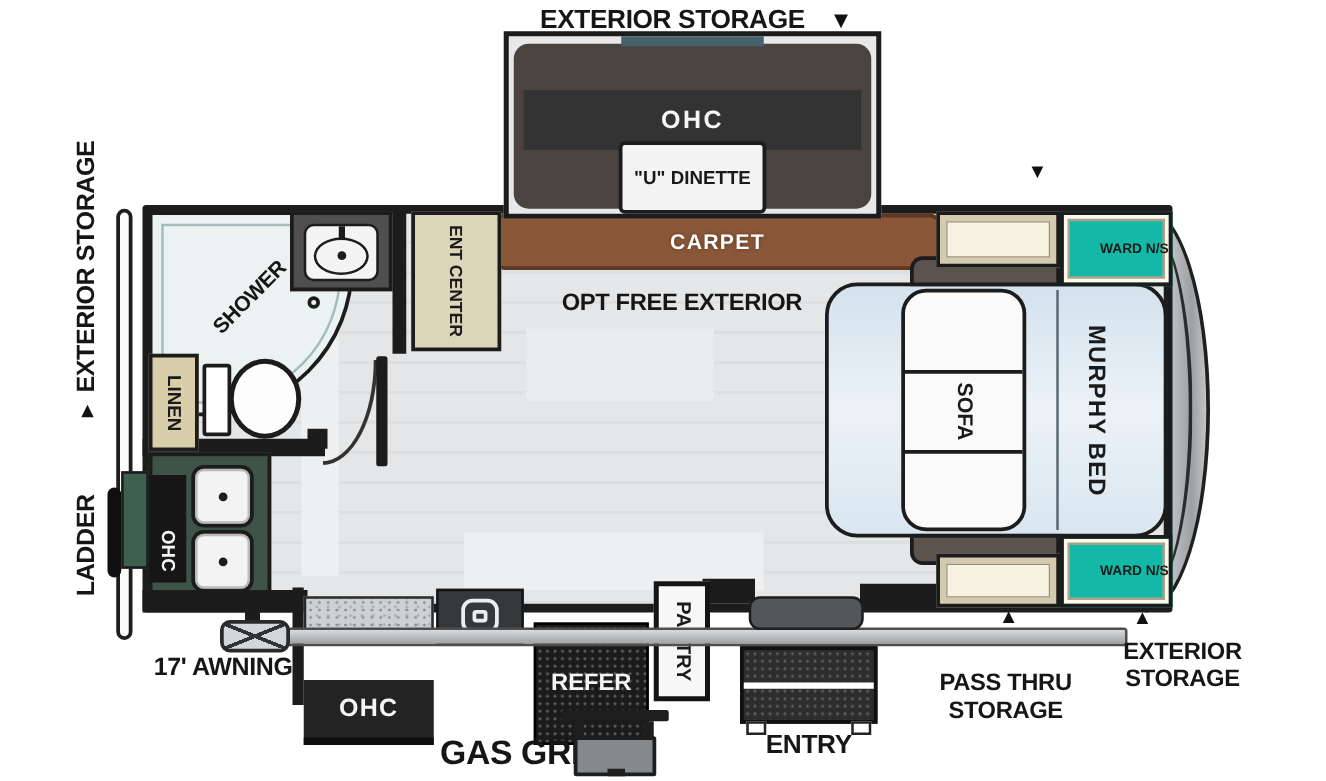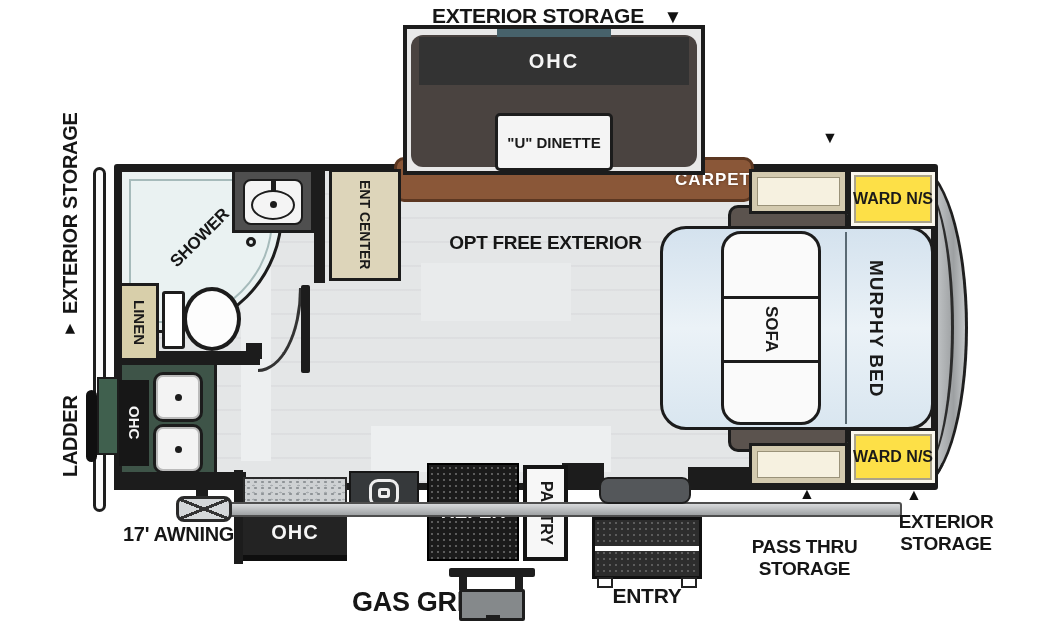--- a/index.html
+++ b/index.html
@@ -6,22 +6,22 @@
   body { background: #fff; font-family: "Liberation Sans", sans-serif; }
   .canvas { position: relative; width: 1061px; height: 625px; background: #fff; overflow: hidden; color: #1a1a1a; }
   .abs { position: absolute; }
   .lbl { font-weight: bold; color: #161616; letter-spacing: -0.3px; white-space: nowrap; }
   .ctr { display: flex; align-items: center; justify-content: center; }
   .vdown { writing-mode: vertical-rl; text-orientation: mixed; }
   .vup { writing-mode: vertical-rl; text-orientation: mixed; transform: rotate(180deg); }
   .wall { background: #1c1c1c; }
   .tanbox { background: #d3caaf; border: 3px solid #1c1c1c; }
   .tanbox .inner { position: absolute; left: 5px; right: 5px; top: 5px; bottom: 5px; background: #f6f1e0; border: 1px solid #9a9279; }
-  .wardbox { background: #fde047; border: 3px solid #1c1c1c; box-shadow: inset 0 0 0 3px #fbf8ee, inset 0 0 0 5px #aaa389; font-weight: bold; font-size: 16px; }
-  .dark-appl { color: #f5f5f5; font-weight: bold; }
+  .wardbox { background: #14b8a6; border: 3px solid #1c1c1c; box-shadow: inset 0 0 0 3px #fbf8ee, inset 0 0 0 5px #aaa389; font-weight: bold; font-size: 11px; justify-content: flex-end; }
+  .dark-appl { color: #f5f5f5; font-weight: bold; margin-top: 35px; }
   .speckle { background-color: #ced1d3;
      background-image: radial-gradient(#8f9497 1.1px, transparent 1.5px), radial-gradient(#a8adb0 1px, transparent 1.4px);
      background-size: 7px 6px, 9px 7px; background-position: 0 0, 4px 3px; }
   .dots { background-image: radial-gradient(#5c5c5c 1px, transparent 1.4px); background-size: 6px 6px; }
   .floor { background: repeating-linear-gradient(180deg, #e4e6e7 0px, #e4e6e7 22px, #dcdee0 22px, #dedfe1 24px); }
   .arrow { font-size: 16px; color: #111; line-height: 1; }
 </style>
 </head>
 <body>
 
@@ -43,21 +43,21 @@
 
   <div class="abs" style="left:916px; top:165px; width:52px; height:325px; border:3px solid #1f1f1f; border-radius:0 100% 100% 0 / 0 50% 50% 0; background:linear-gradient(90deg,#d5d8da 0%,#b9bcbe 45%,#9da0a2 75%,#c2c5c7 100%);"></div>
   <div class="abs" style="left:916px; top:176px; width:38px; height:303px; border-right:3px solid #2c2c2c; border-radius:0 100% 100% 0 / 0 50% 50% 0;"></div>
 
   <div class="abs floor" style="left:114px; top:164px; width:824px; height:326px; border:7px solid #1c1c1c; border-radius:3px;">
     <div class="abs" style="left:120px; top:60px; width:30px; height:230px; background:#edeff0;"></div>
     <div class="abs" style="left:250px; top:255px; width:240px; height:46px; background:#edeff0;"></div>
     <div class="abs" style="left:300px; top:92px; width:150px; height:58px; background:#e9ebec;"></div>
   </div>
 
-  <div class="abs ctr" style="left:394px; top:157px; width:360px; height:45px; background:#8a5738; border:3px solid #5c3721; border-radius:10px;justify-content:flex-end;">
+  <div class="abs ctr" style="left:394px; top:171px; width:360px; height:45px; background:#8a5738; border:3px solid #5c3721; border-radius:10px;">
     <span style="color:#fff; font-weight:bold; font-size:17px; letter-spacing:1px; text-shadow:0 0 3px #5c3721;">CARPET</span>
   </div>
 
   <div class="abs" style="left:403px; top:25px; width:302px; height:150px; border:4px solid #1c1c1c; background:#e8e8e8;">
     <div class="abs" style="left:4px; top:6px; width:286px; height:132px; background:#4a4340; border-radius:12px;"></div>
     <div class="abs" style="left:90px; top:0px; width:114px; height:8px; background:#47626b;"></div>
     <div class="abs ctr dark-appl" style="left:12px; top:8px; width:270px; height:48px; background:#333; font-size:20px; letter-spacing:2px;">
       <span>OHC</span>
     </div>
     <div class="abs ctr" style="left:88px; top:84px; width:118px; height:58px; background:#f4f4f4; border:3px solid #1c1c1c; border-radius:5px;">

